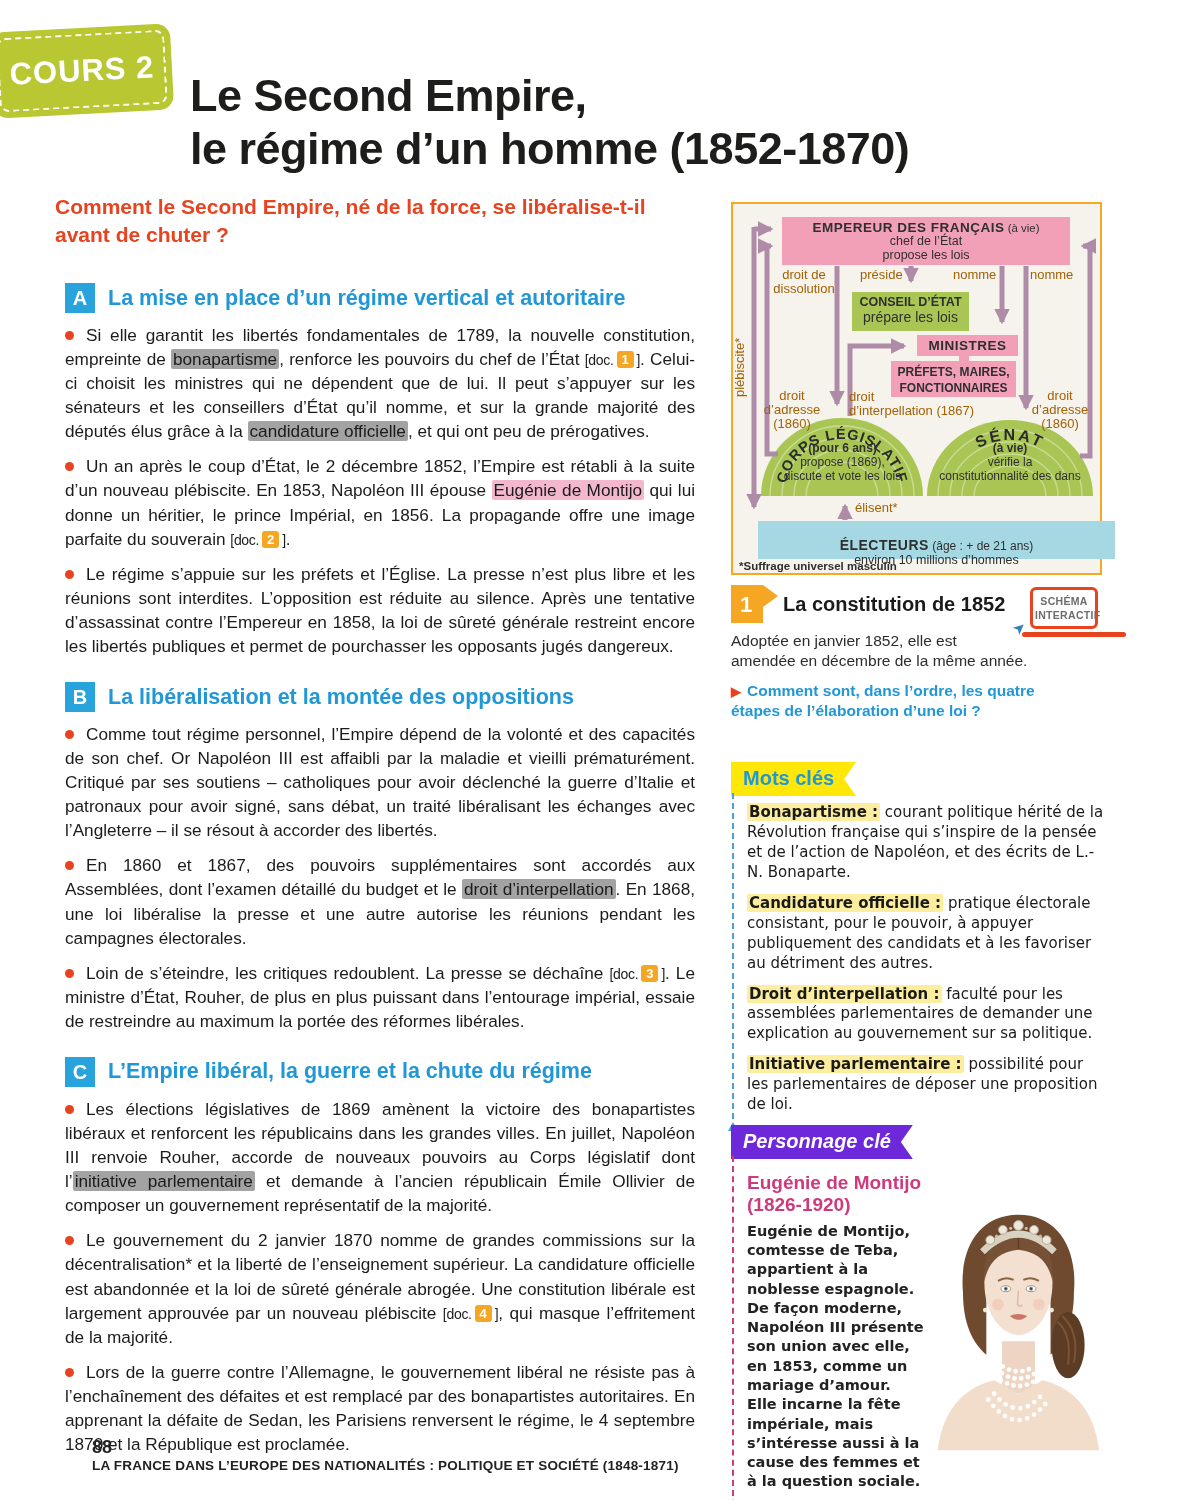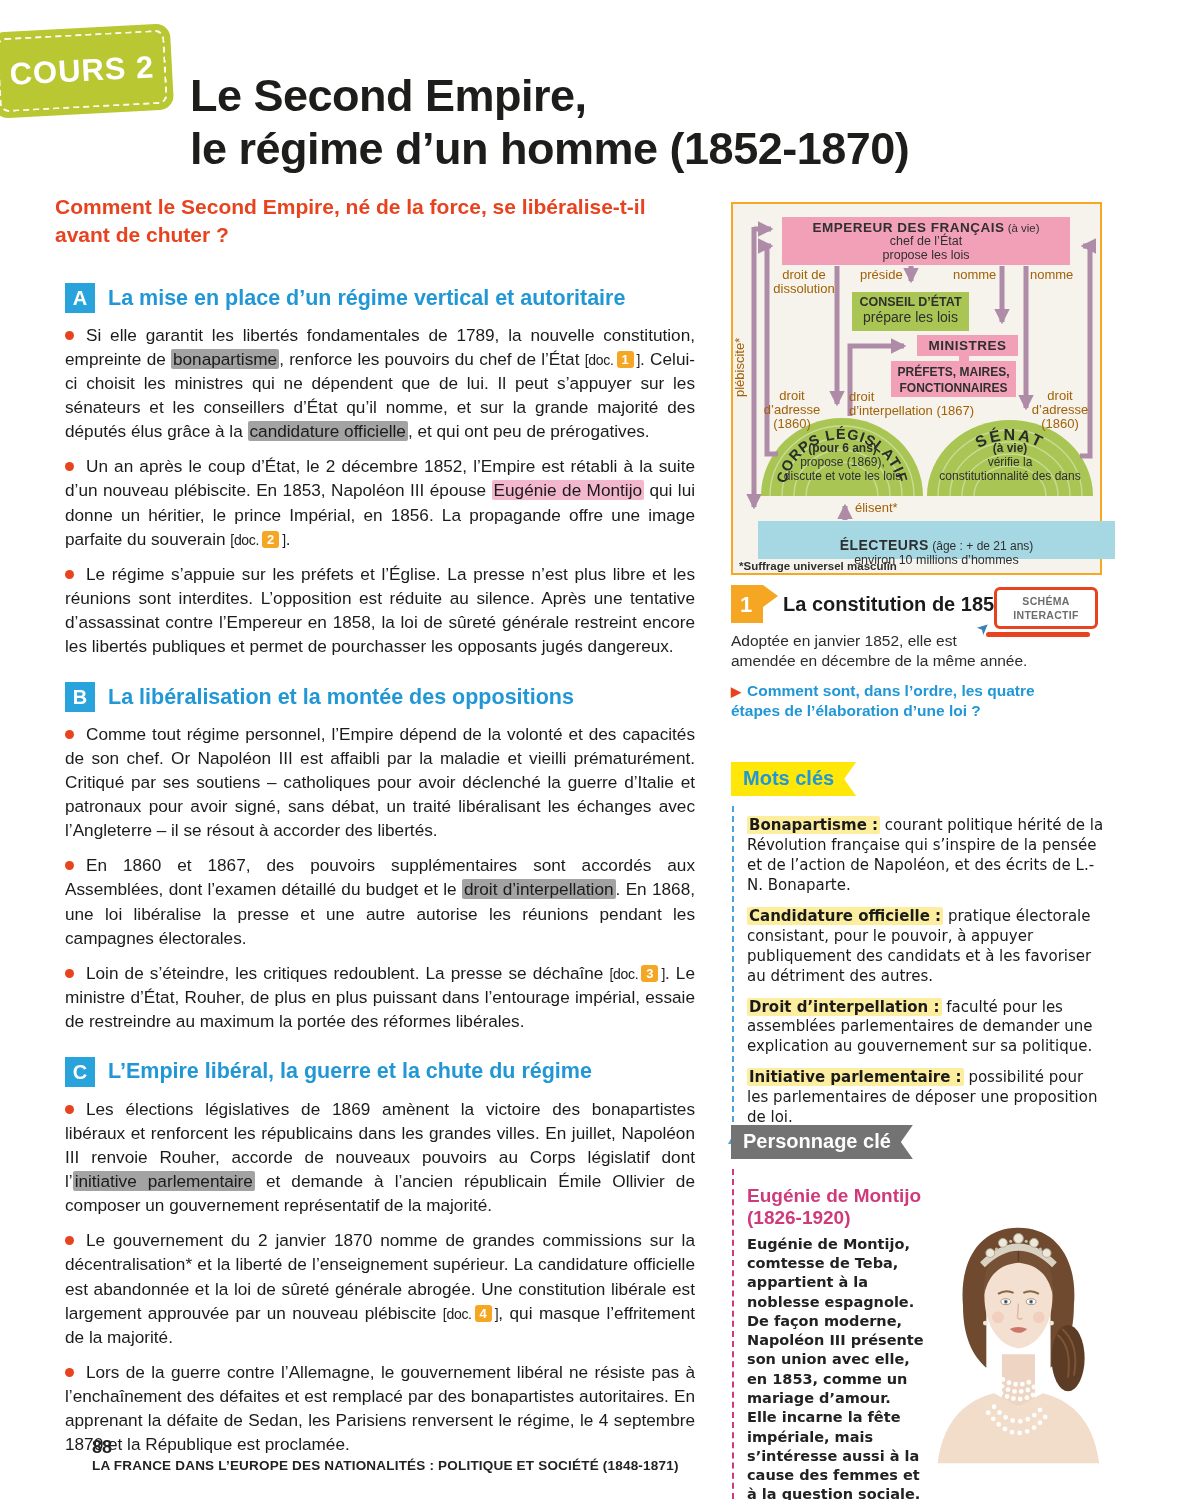--- a/index.html
+++ b/index.html
@@ -69,44 +69,44 @@
   .sub-corps{left:27px;top:237px;width:165px;}
   .sub-senat{left:192px;top:237px;width:170px;}
 
   .fig-caption{position:absolute;left:0;top:383px;width:373px;}
   .cap-row{display:flex;align-items:center;}
   .cap-num{flex:0 0 48px;}
   .cap-title{font-size:20px;font-weight:bold;color:#1a1a1a;margin-left:4px;}
   .cap-desc{margin-top:8px;font-size:15.5px;color:#2c2c2c;line-height:1.3;white-space:pre-line;}
   .cap-question{margin-top:10px;width:350px;font-size:15.5px;font-weight:bold;color:#2197d6;line-height:1.25;}
   .cap-question .arrow{color:#e8431f;margin-right:6px;font-size:13px;}
-  .interactif{position:absolute;right:6px;top:2px;width:104px;}
+  .interactif{position:absolute;right:6px;top:2px;width:68px;}
   .interactif .screen{border:3px solid #e8431f;border-radius:6px;background:#fff;text-align:center;
     padding:4px 2px;font-size:10.5px;color:#6d6d6d;font-weight:bold;line-height:1.35;letter-spacing:.3px;}
   .interactif .base{height:5px;background:#e8431f;border-radius:3px;width:104px;margin-left:-8px;margin-top:3px;}
   .cursor-arrow{position:absolute;left:-17px;bottom:0px;color:#3a80b8;font-size:15px;
     transform:rotate(-42deg);display:inline-block;}
 
   .banner{display:inline-block;font-weight:bold;font-size:20px;padding:5px 22px 6px 12px;
     clip-path:polygon(0 0,100% 0,calc(100% - 12px) 50%,100% 100%,0 100%);}
   .mots-cles{position:absolute;left:0;top:560px;width:373px;}
   .mots-cles .banner{background:#ffe70a;color:#2197d6;}
-  .keybody{position:relative;margin-top:16px;padding:4px 0 10px 16px;}
+  .keybody{position:relative;margin-top:3px;padding:4px 0 10px 16px;}
   .keybody.blue::before{content:"";position:absolute;left:1px;top:-6px;bottom:6px;border-left:2px dashed #4aa3d8;}
   .keybody.blue::after{content:"";position:absolute;left:-3px;bottom:-6px;width:0;height:0;
     border-left:5px solid transparent;border-right:5px solid transparent;border-bottom:9px solid #4aa3d8;}
   .keybody.pink::before{content:"";position:absolute;left:1px;top:-6px;bottom:6px;border-left:2px dashed #cf3a7c;}
   .keybody.pink::after{content:"";position:absolute;left:-3px;bottom:-6px;width:0;height:0;
     border-left:5px solid transparent;border-right:5px solid transparent;border-bottom:9px solid #cf3a7c;}
   .keyitem{margin:0 0 11px 0;font-size:15px;line-height:1.33;color:#1a1a1a;
     font-family:"DejaVu Sans",sans-serif;}
   .keyterm{font-weight:bold;background:#fcee9e;padding:0 2px;border-radius:2px;}
 
   .personnage{position:absolute;left:0;top:923px;width:380px;}
-  .personnage .banner{background:#737373;color:#fff;}
+  .personnage .banner{background:#6d28d9;color:#fff;font-style:italic;}
   .pers-flex{display:flex;}
   .pers-text{width:182px;}
   .pers-name{color:#cf3a7c;font-weight:bold;font-size:19px;line-height:1.15;margin-top:6px;}
   .pers-bio{margin-top:6px;font-size:14.5px;line-height:1.33;color:#222;font-weight:bold;
     font-family:"DejaVu Sans",sans-serif;}
   .portrait{margin-left:2px;margin-top:8px;}
 
   
   .footer{position:absolute;left:64px;top:1437px;display:flex;align-items:baseline;flex-direction:column;}
   .page-num{font-size:18px;font-weight:bold;color:#222;}

